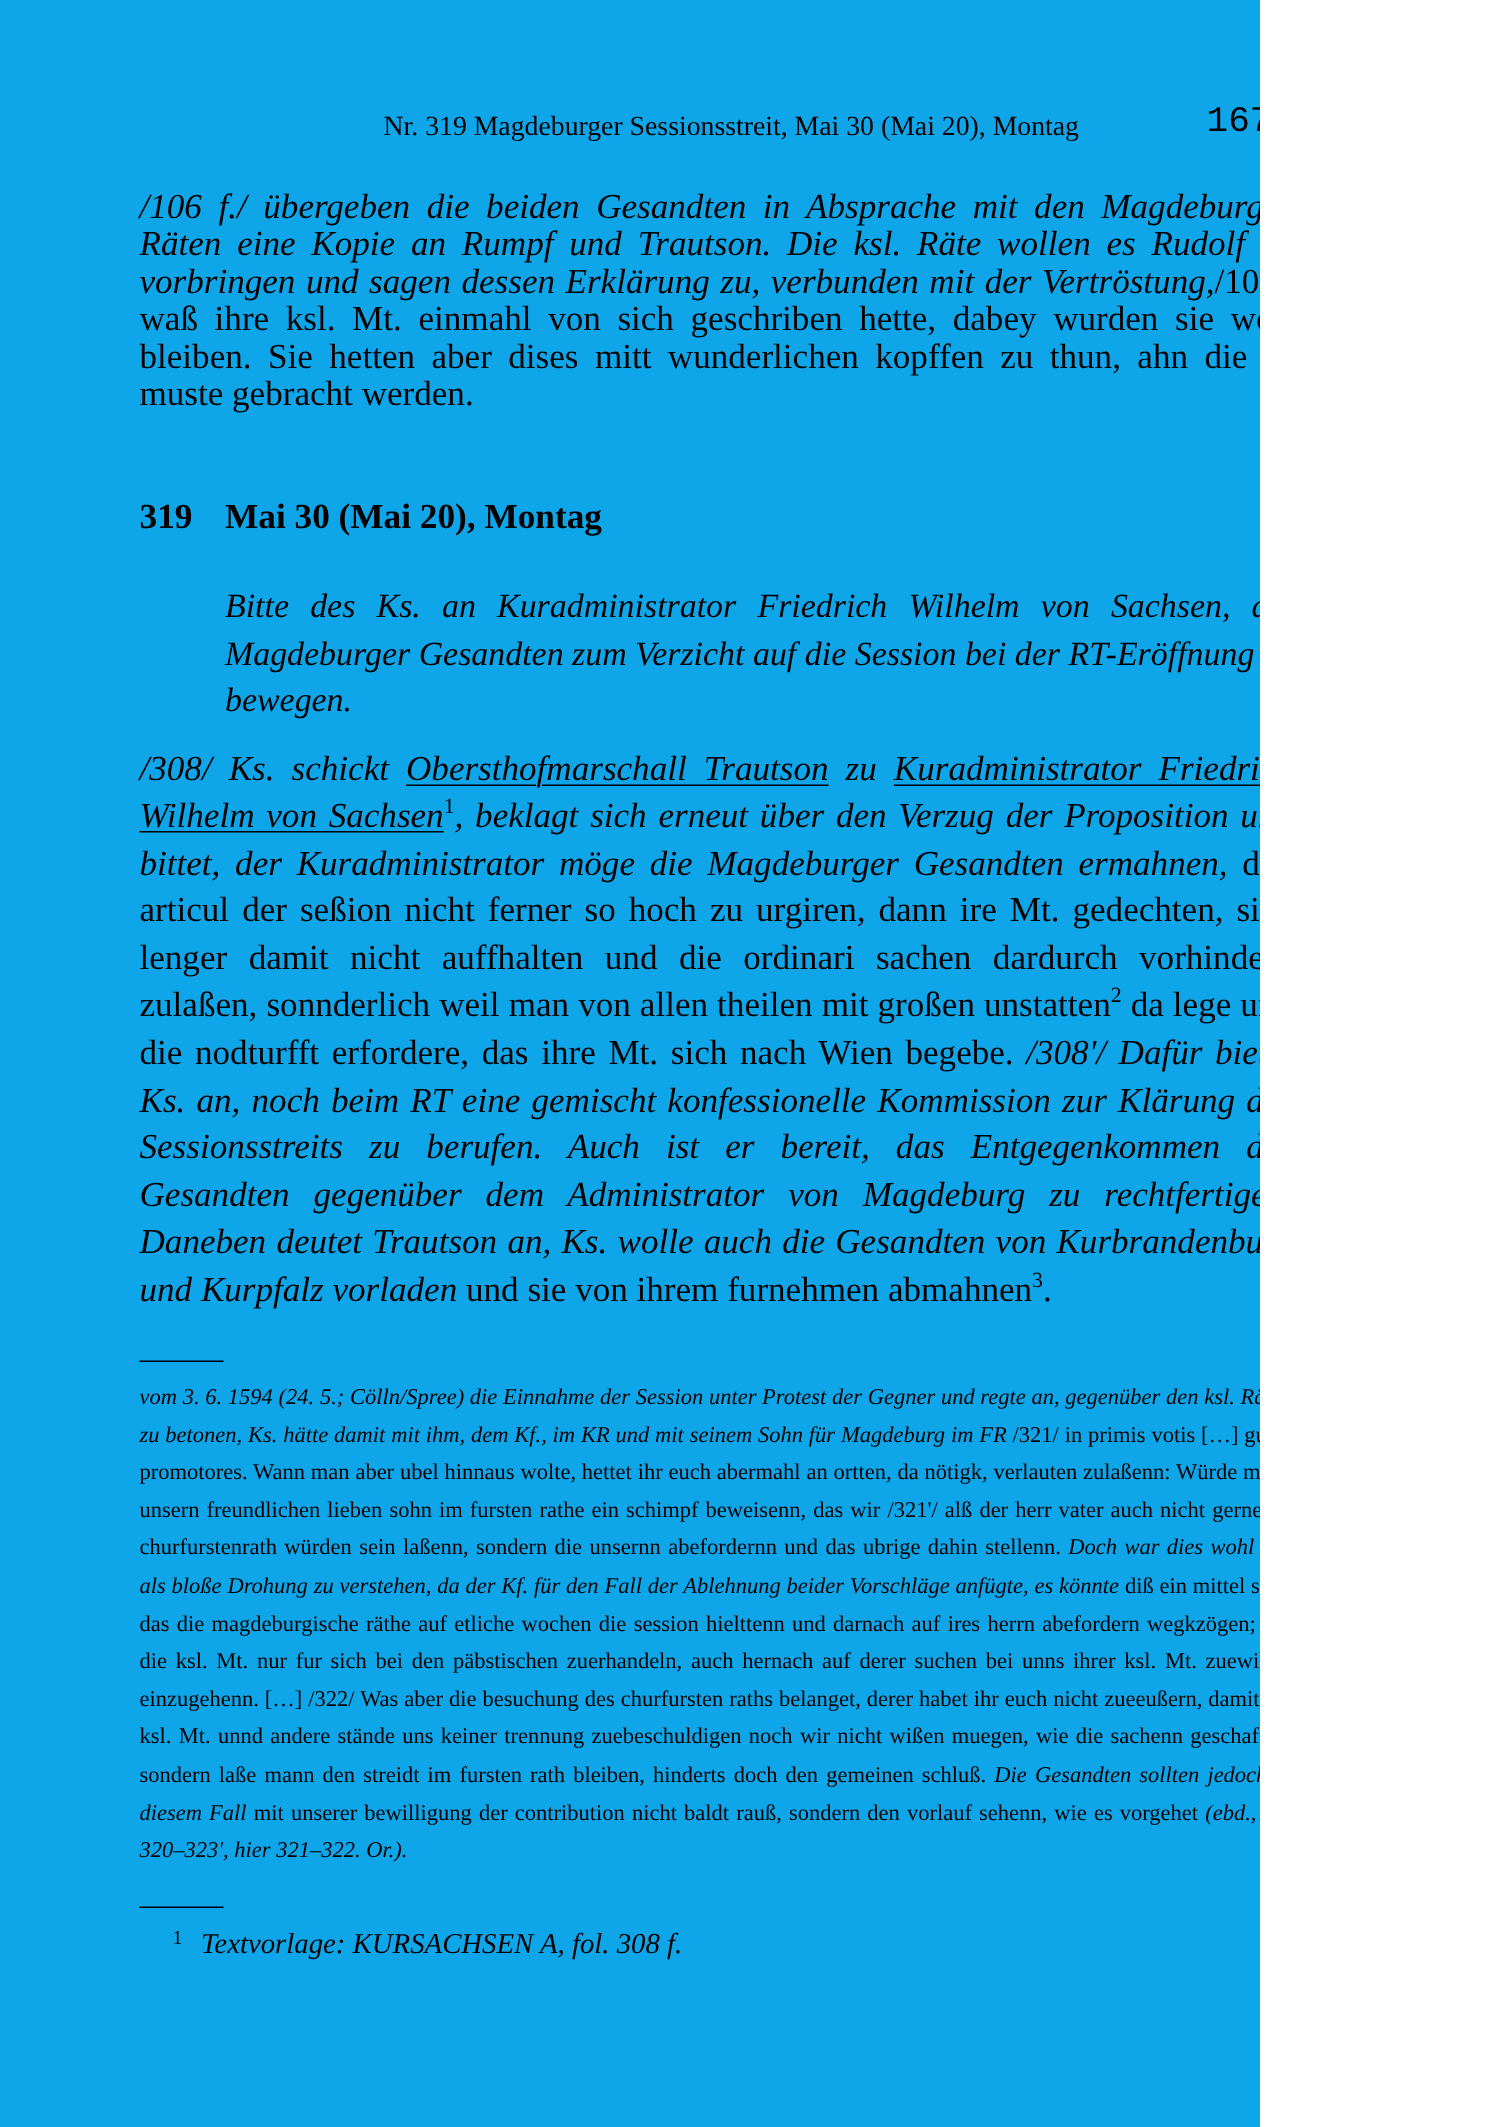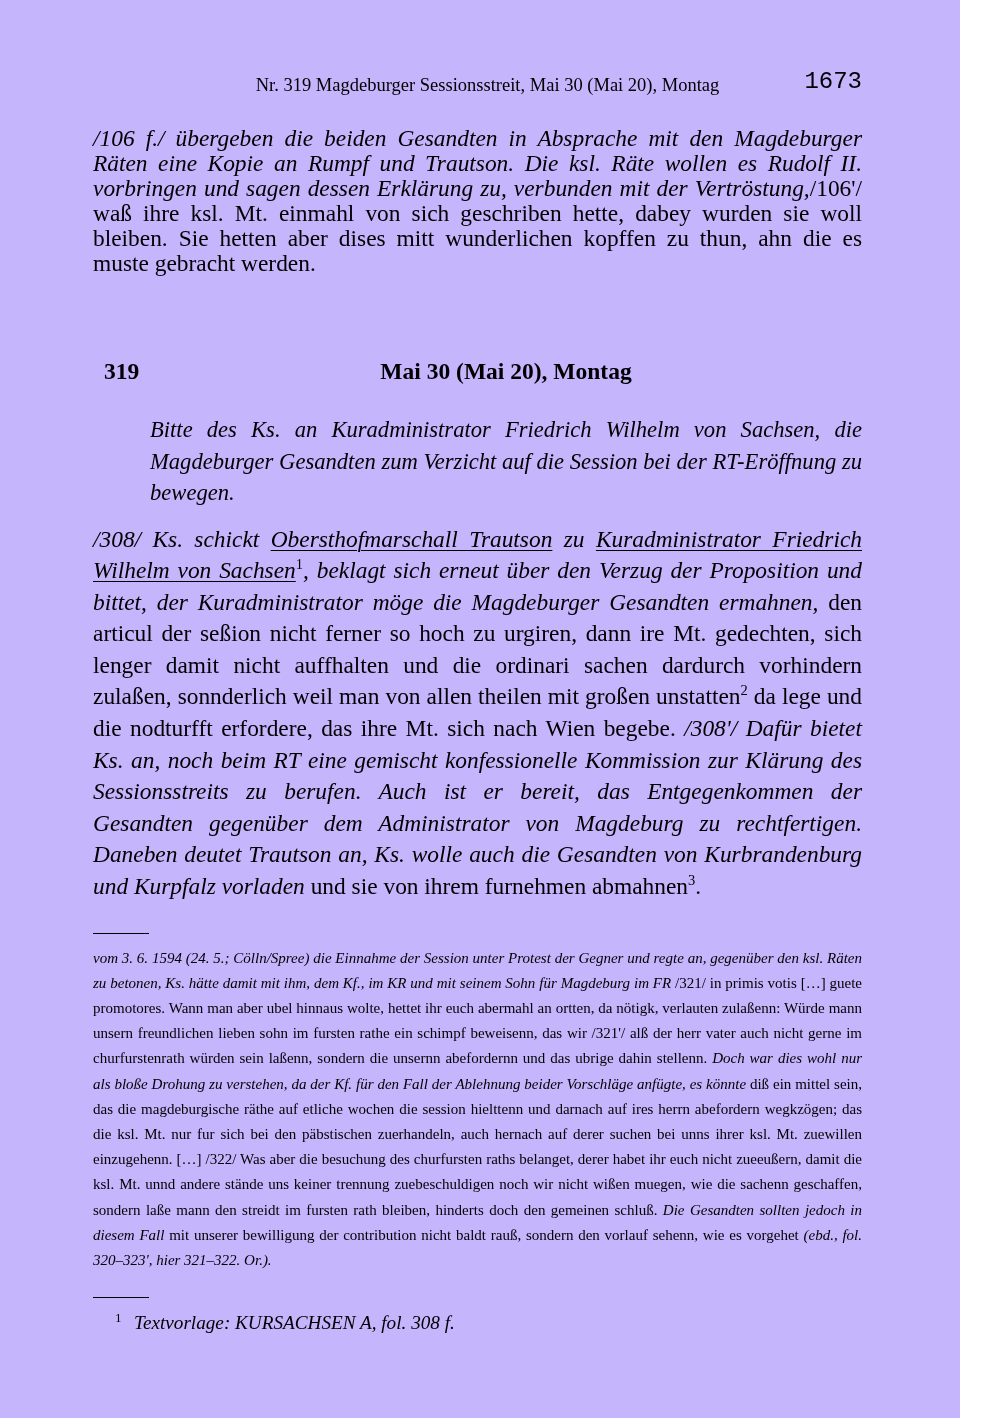--- a/index.html
+++ b/index.html
@@ -2,23 +2,23 @@
 <html><head>
 <meta charset="utf-8">
 <style>
   html, body {
     margin: 0;
     padding: 0;
     background: #ffffff;
   }
   .page {
     position: relative;
-    width: 960px;
+    width: 840px;
     height: 1418px;
-    background: #c4b5fd;
+    background: #0ea5e9;
     font-family: "Liberation Serif", "DejaVu Serif", serif;
     color: #000000;
     box-sizing: border-box;
     overflow: hidden;
   }
 
   .content {
     position: absolute;
     left: 93px;
     top: 0;
@@ -72,26 +72,25 @@
   }
   sup {
     font-size: 0.62em;
     vertical-align: super;
     line-height: 0;
     font-style: normal;
   }
 
   
   .section-head {
-    margin-top: 81px;
+    margin-top: 55px;
     font-size: 23.5px;
     font-weight: bold;
     line-height: 28px;
     display: flex;
-    text-align: center;
   }
   .section-num {
     width: 57px;
     flex: 0 0 57px;
   }
   .section-title { flex: 1 1 auto; }
 
   
   .regest {
     margin-top: 29px;

